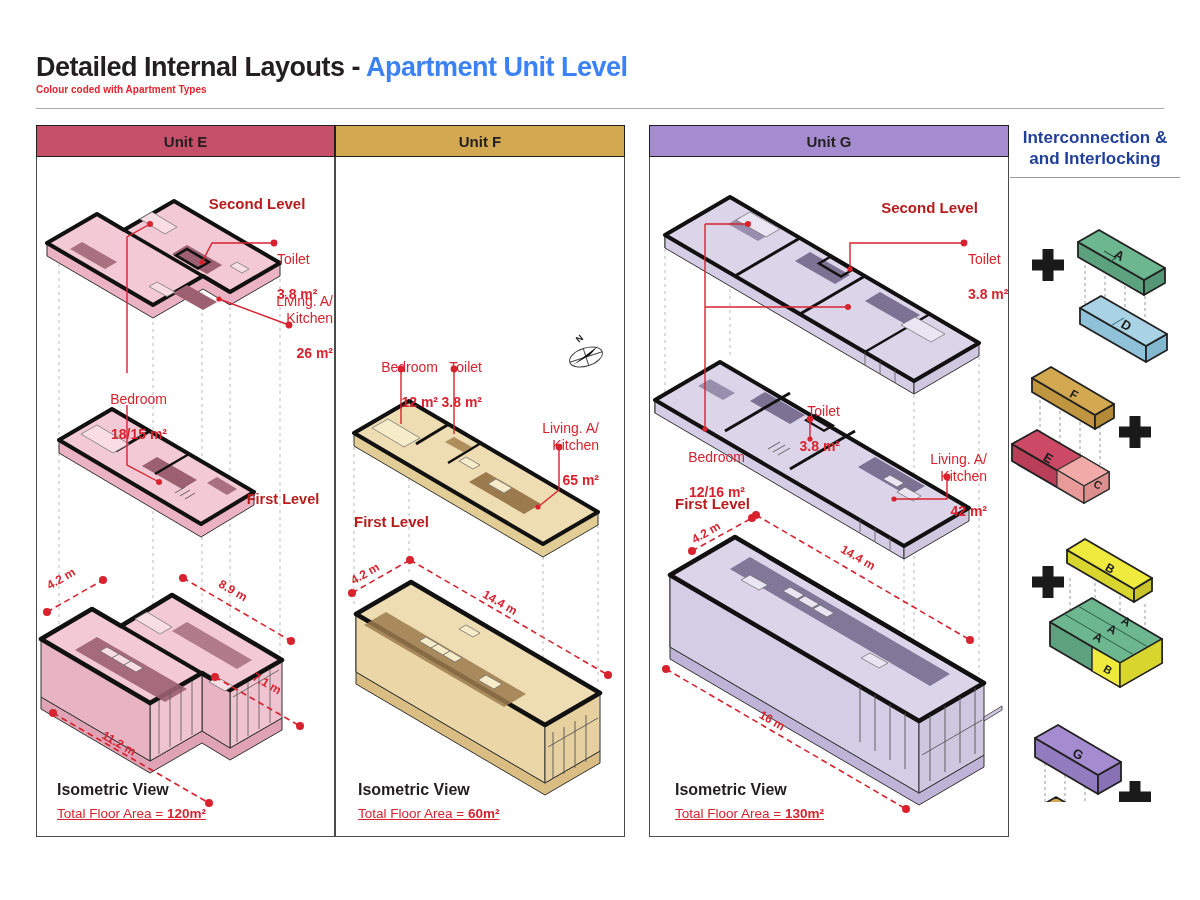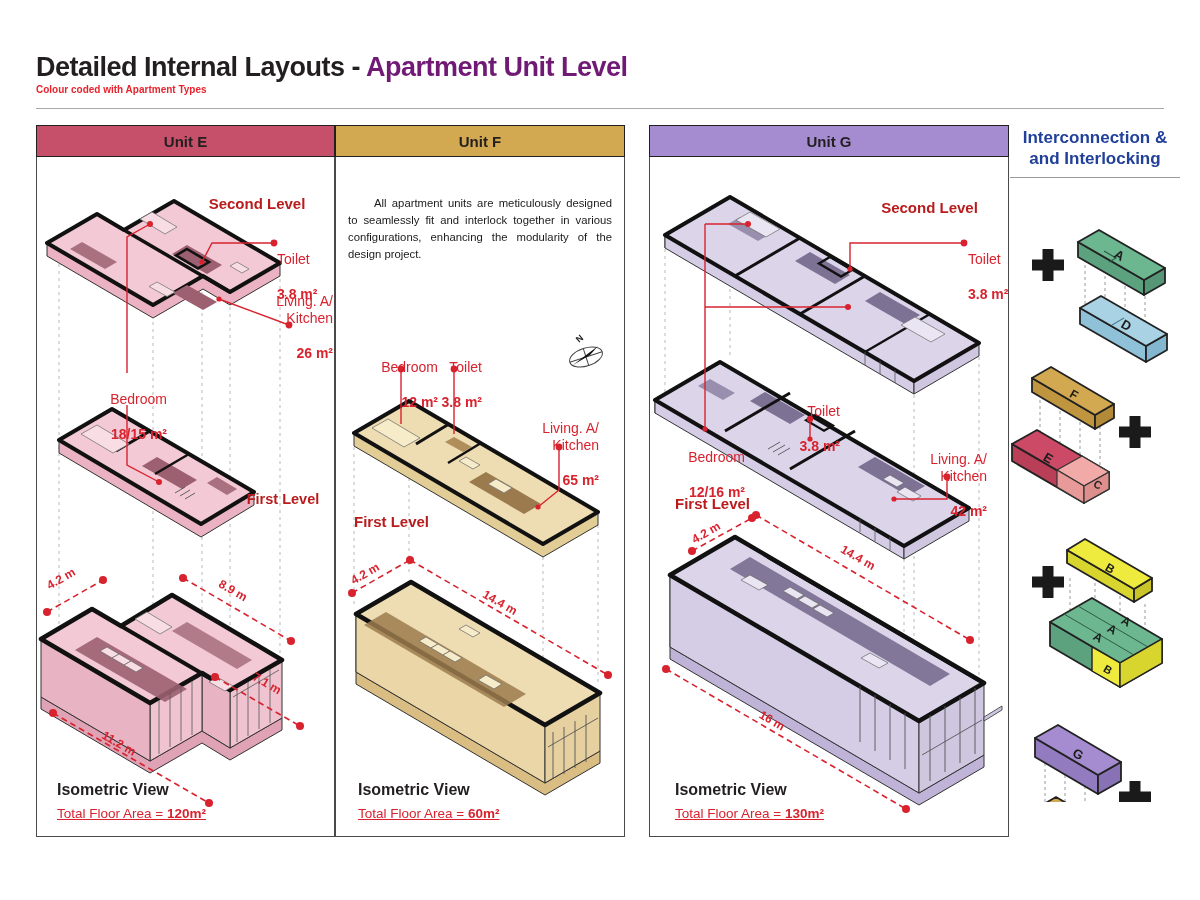--- a/index.html
+++ b/index.html
@@ -1,19 +1,19 @@
 <!DOCTYPE html>
 <html><head>
 <meta charset="utf-8">
 <style>
   html,body{margin:0;padding:0;background:#fff;}
   .page{position:relative;width:1200px;height:900px;background:#fff;overflow:hidden;
         font-family:"Liberation Sans",sans-serif;color:#231f20;}
   .title{position:absolute;left:36px;top:52px;font-size:27px;font-weight:bold;letter-spacing:-0.5px;white-space:nowrap;}
-  .title .sec{color:#701a75;}
+  .title .sec{color:#3b82f6;}
   .subtitle{position:absolute;left:36px;top:84px;font-size:10px;font-weight:bold;color:#e8232d;}
   .rule{position:absolute;left:36px;top:108px;width:1128px;height:1px;background:#a7a9ac;}
   .col{position:absolute;top:125px;}
   .col-head{height:32px;border:1.6px solid #231f20;box-sizing:border-box;display:flex;align-items:center;justify-content:center;
             font-weight:bold;font-size:15px;color:#231f20;}
   .col-body{position:relative;height:680px;border:1.2px solid #4a4a4a;border-top:none;box-sizing:border-box;background:#fff;}
   svg.draw{position:absolute;left:0;top:0;}
   .lvl{position:absolute;font-weight:bold;font-size:15px;color:#b91c1c;text-align:center;}
   .ann{position:absolute;font-size:14px;line-height:1.25;color:#d8232f;font-weight:500;white-space:pre-line;}
   .ann .val{font-weight:bold;}
@@ -236,21 +236,20 @@
         </g>
         <g fill="#d8232f">
           <circle cx="16" cy="436" r="4"></circle>
             <circle cx="74" cy="403" r="4"></circle>
             <circle cx="272" cy="518" r="4"></circle>
         </g>
         <text class="dimtxt" x="31" y="420" text-anchor="middle" transform="rotate(-30 31 420)">4.2 m</text>
         <text class="dimtxt" x="162" y="449" text-anchor="middle" transform="rotate(30 162 449)">14.4 m</text>
       </svg>
 
-      <div class="para" style="left:12px;top:38px;width:264px;">All apartment units are meticulously designed to seamlessly fit and interlock together in various configurations, enhancing the modularity of the design project.</div>
       <div class="ann c" style="left:28px;top:184px;width:74px;">
         <div>Bedroom</div>
         <div class="val">12 m²</div>
       </div>
       <div class="ann c" style="left:90px;top:184px;width:56px;">
         <div>Toilet</div>
         <div class="val">3.8 m²</div>
       </div>
       <div class="ann c" style="left:183px;top:245px;width:80px;">
         <div>Living. A/

